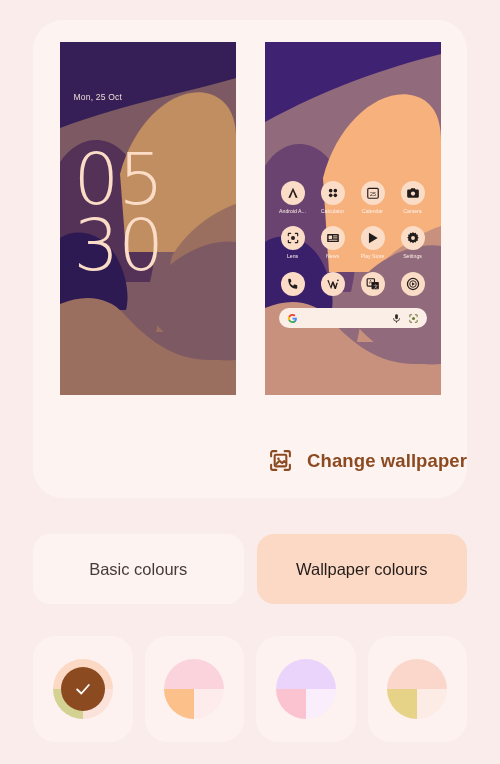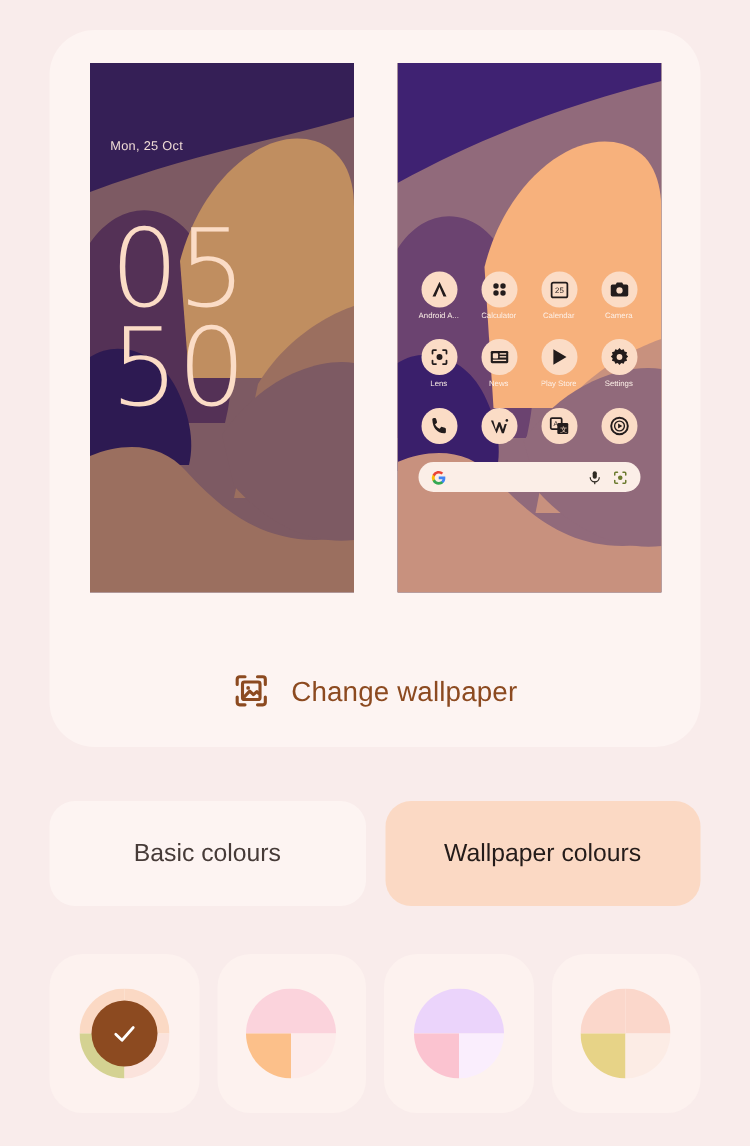--- a/index.html
+++ b/index.html
@@ -117,23 +117,24 @@
   .searchbar .grow { flex: 1; }
   .searchbar svg { width: 11px; height: 11px; }
 
   
   .change-wp {
     position: absolute;
     left: 0; right: 0;
     top: 428px;
     display: flex;
     align-items: center;
-    justify-content: center;
+    justify-content: flex-end;
     gap: 14px;
     cursor: pointer;
+    font-weight: bold;
   }
   .change-wp svg { width: 25px; height: 25px; fill: none; stroke: #8c4a20; stroke-width: 2; }
   .change-wp-label {
     font-size: 18.5px;
     color: #8c4a20;
     letter-spacing: .1px;
   }
 
   
   .tabs {
@@ -219,21 +220,21 @@
             <path d="M60,132 C74,78 116,42 150,52 C168,58 176,74 176,96 L176,210 L66,210 Z" fill="#c08e60"></path>
             <path d="M112,214 C136,174 176,162 176,162 L176,290 L96,290 Z" fill="#9b6f5f"></path>
             <path d="M0,196 C18,184 44,192 56,214 C66,232 70,252 66,268 L0,268 Z" fill="#2d1a52"></path>
             <path d="M0,262 C24,252 48,254 64,272 C86,296 112,318 150,318 C162,318 170,316 176,313 L176,353 L0,353 Z" fill="#9b6f5f"></path>
             <path d="M88,248 C112,212 150,196 176,200 L176,318 C140,322 112,300 96,282 Z" fill="#7d5a63"></path>
           </svg>
         </div>
         <div class="lock-date">Mon, 25 Oct</div>
         <div class="lock-time">
           <div>05</div>
-          <div>50</div>
+          <div>30</div>
         </div>
       </div>
 
       <div class="phone">
         <div class="wp">
           <svg viewBox="0 0 176 353" preserveAspectRatio="none">
             <rect x="0" y="0" width="176" height="353" fill="#916a7b"></rect>
             <path d="M0,0 L176,0 L176,12 C120,26 62,46 0,80 Z" fill="#3f2272"></path>
             <path d="M0,124 C20,92 56,96 72,130 C90,166 96,206 86,250 L0,250 Z" fill="#6b4370"></path>
             <path d="M58,136 C72,80 116,44 150,54 C170,60 176,78 176,100 L176,230 L64,230 Z" fill="#f7b17c"></path>

